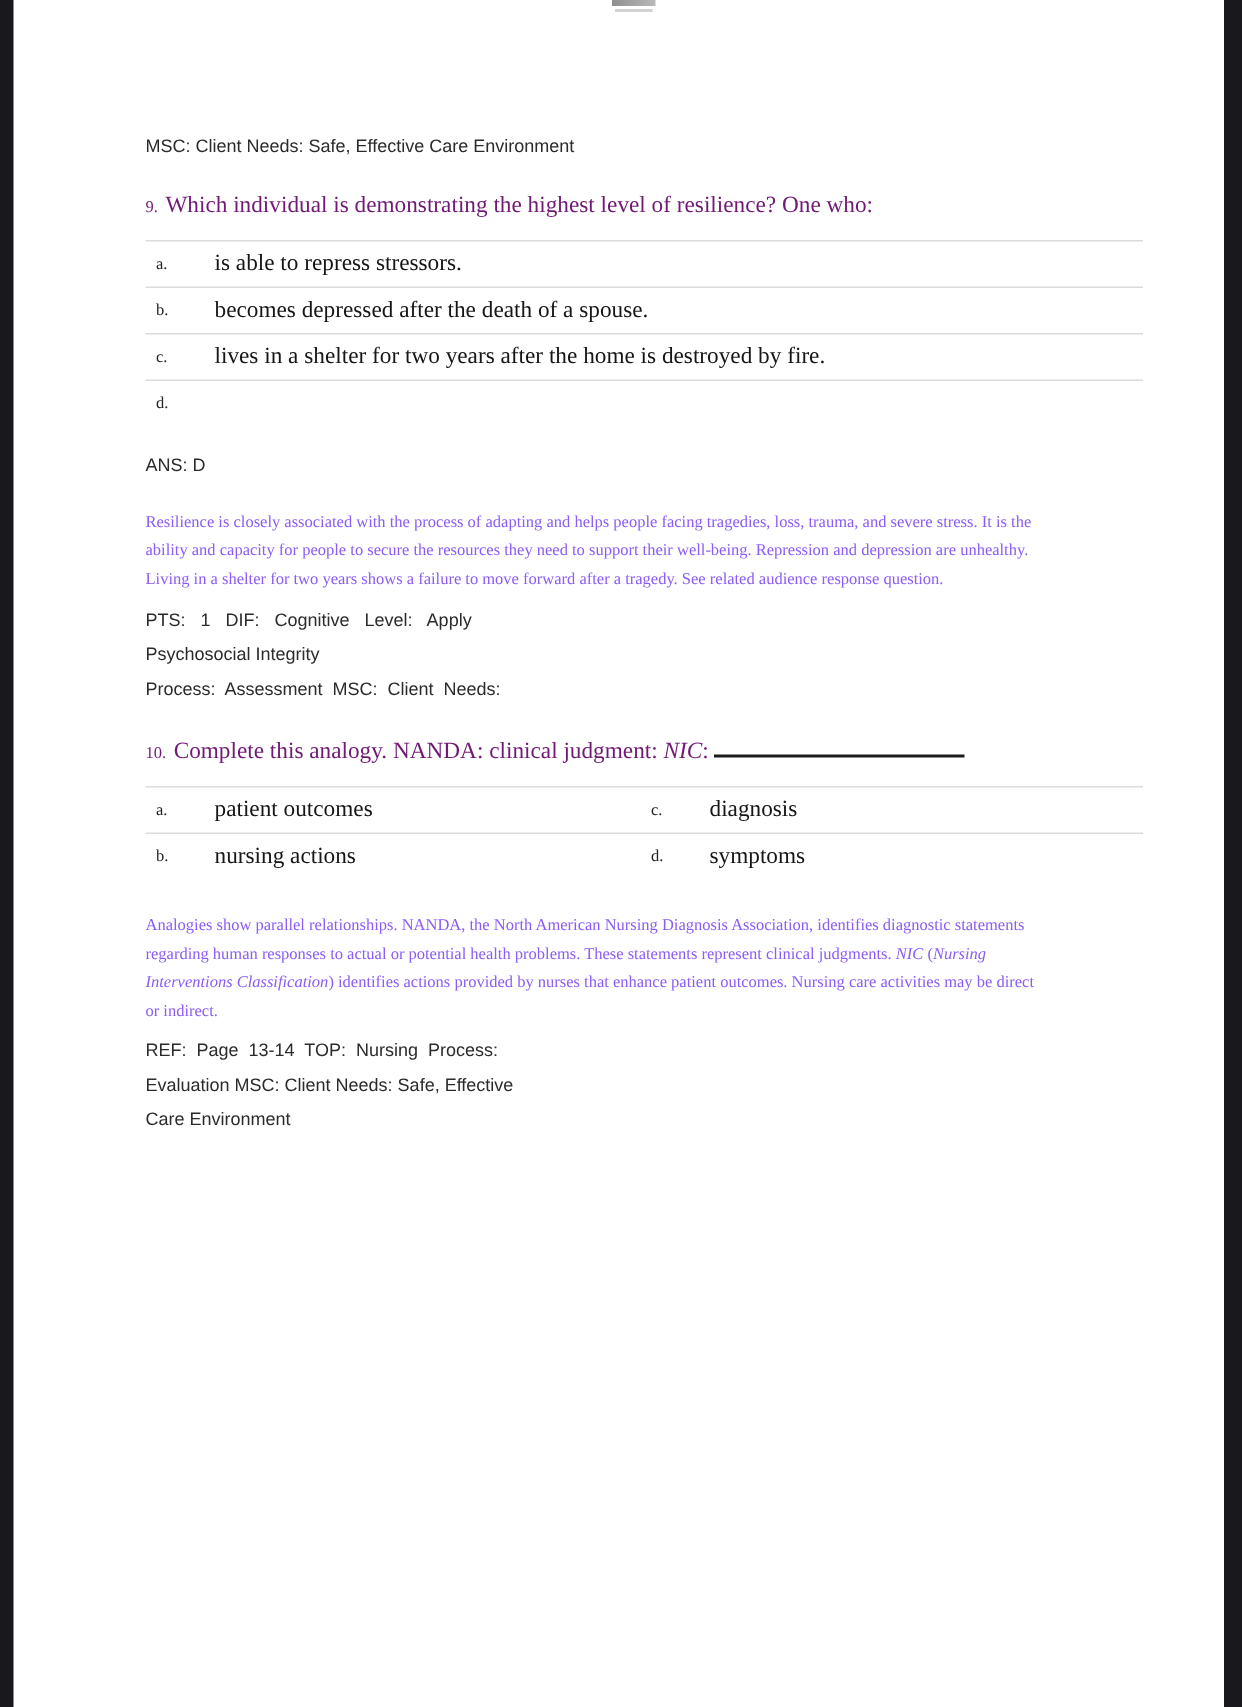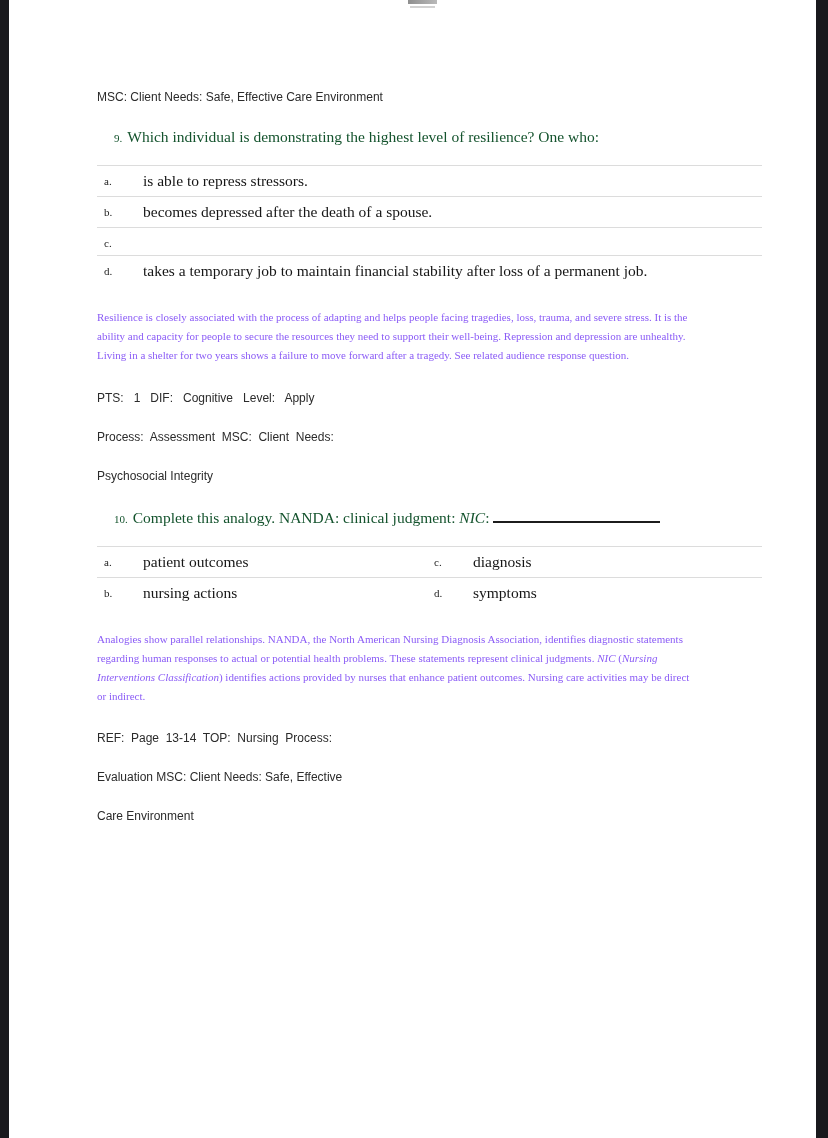--- a/index.html
+++ b/index.html
@@ -34,22 +34,22 @@
     font-size: 12px;
     line-height: 14px;
     color: #2b2b2b;
     margin: 0;
     white-space: pre-wrap;
   }
   .stem {
     font-family: "Liberation Serif", "DejaVu Serif", serif;
     font-size: 15.5px;
     line-height: 19px;
-    color: #14532d;
-    margin: 17px;
+    color: #701a75;
+    margin: 0;
   }
   .qnum {
     font-size: 11px;
     margin-right: 5px;
   }
   .stem .it { font-style: italic; }
   .blank {
     display: inline-block;
     width: 167px;
     height: 2px;
@@ -87,21 +87,21 @@
   .ans { margin-top: 22px; }
   .rationale {
     font-family: Liberation Serif, serif;
     font-size: 11px;
     line-height: 19.2px;
     color: #8b5cf6;
     width: 600px;
     margin: 22px 0 0 0;
   }
   .rationale .it { font-style: italic; }
-  .mt-meta { margin-top: 25px; }
+  .mt-meta { margin-top: 9px; }
   .mt-stem { margin-top: 23px; }
   .mt-stem10 { margin-top: 25px; }
 </style>
 </head>
 <body>
 
 <div class="page">
 
   <div class="artifact-bar-1"></div>
   <div class="artifact-bar-2"></div>
@@ -116,33 +116,34 @@
       <div class="opt-row">
         <span class="opt-letter">a.</span>
         <span class="opt-text">is able to repress stressors.</span>
       </div>
       <div class="opt-row">
         <span class="opt-letter">b.</span>
         <span class="opt-text">becomes depressed after the death of a spouse.</span>
       </div>
       <div class="opt-row">
         <span class="opt-letter">c.</span>
+        <span class="opt-text">lives in a shelter for two years after the home is destroyed by fire.</span>
       </div>
       <div class="opt-row no-border">
         <span class="opt-letter">d.</span>
-        <span class="opt-text">takes a temporary job to maintain financial stability after loss of a permanent job.</span>
       </div>
     </div>
 
+    <p class="meta ans">ANS: D</p>
 
     <p class="rationale">Resilience is closely associated with the process of adapting and helps people facing tragedies, loss, trauma, and severe stress. It is the ability and capacity for people to secure the resources they need to support their well-being. Repression and depression are unhealthy. Living in a shelter for two years shows a failure to move forward after a tragedy. See related audience response question.</p>
 
     <p class="meta mt-meta">PTS:   1   DIF:   Cognitive   Level:   Apply</p>
+    <p class="meta mt-meta">Psychosocial Integrity</p>
     <p class="meta mt-meta">Process:  Assessment  MSC:  Client  Needs:</p>
-    <p class="meta mt-meta">Psychosocial Integrity</p>
 
     <p class="stem mt-stem10"><span class="qnum">10.</span><span>Complete this analogy. NANDA: clinical judgment: </span><span class="it">NIC</span><span>:</span><span class="blank"></span></p>
 
     <div class="opt-table">
       <div class="opt-row">
         <span class="opt-cell col-a">
           <span class="opt-letter">a.</span>
           <span class="opt-text">patient outcomes</span>
         </span>
         <span class="opt-cell">

